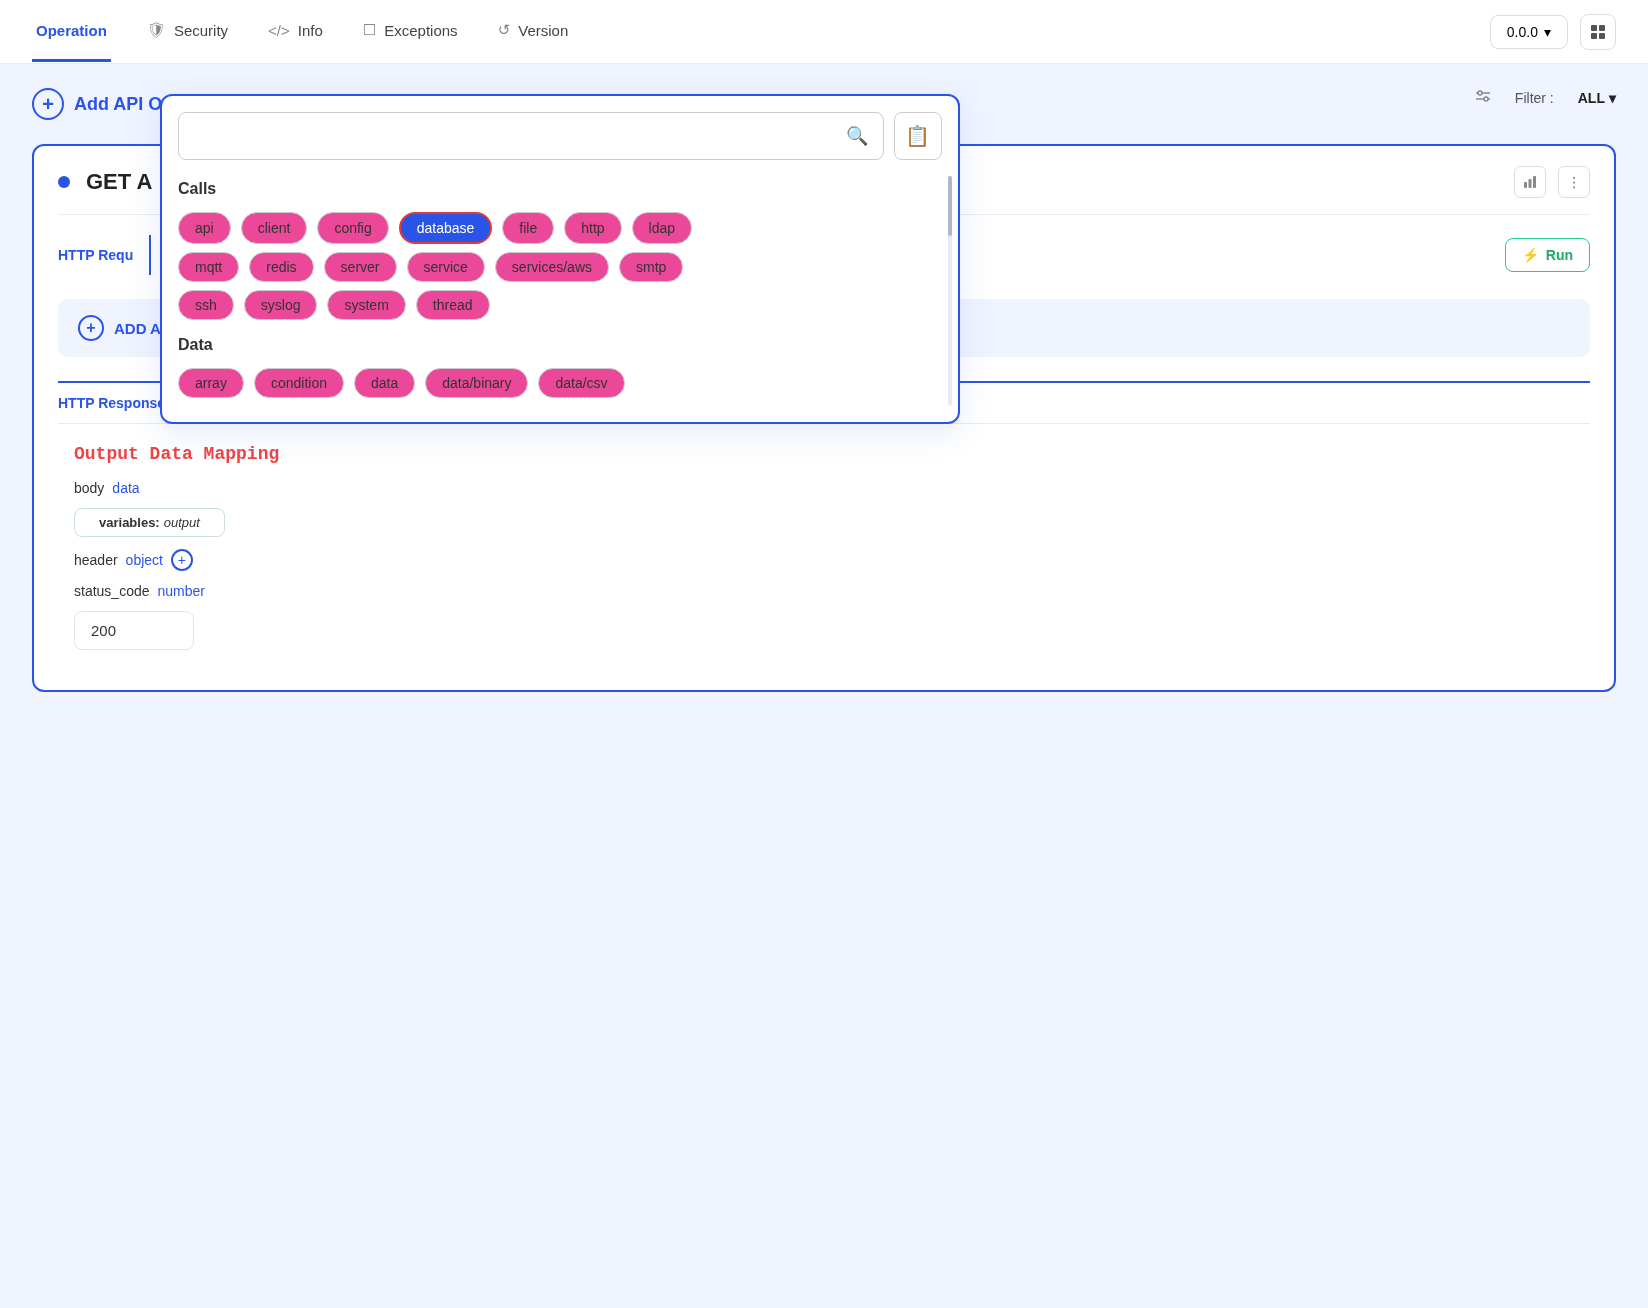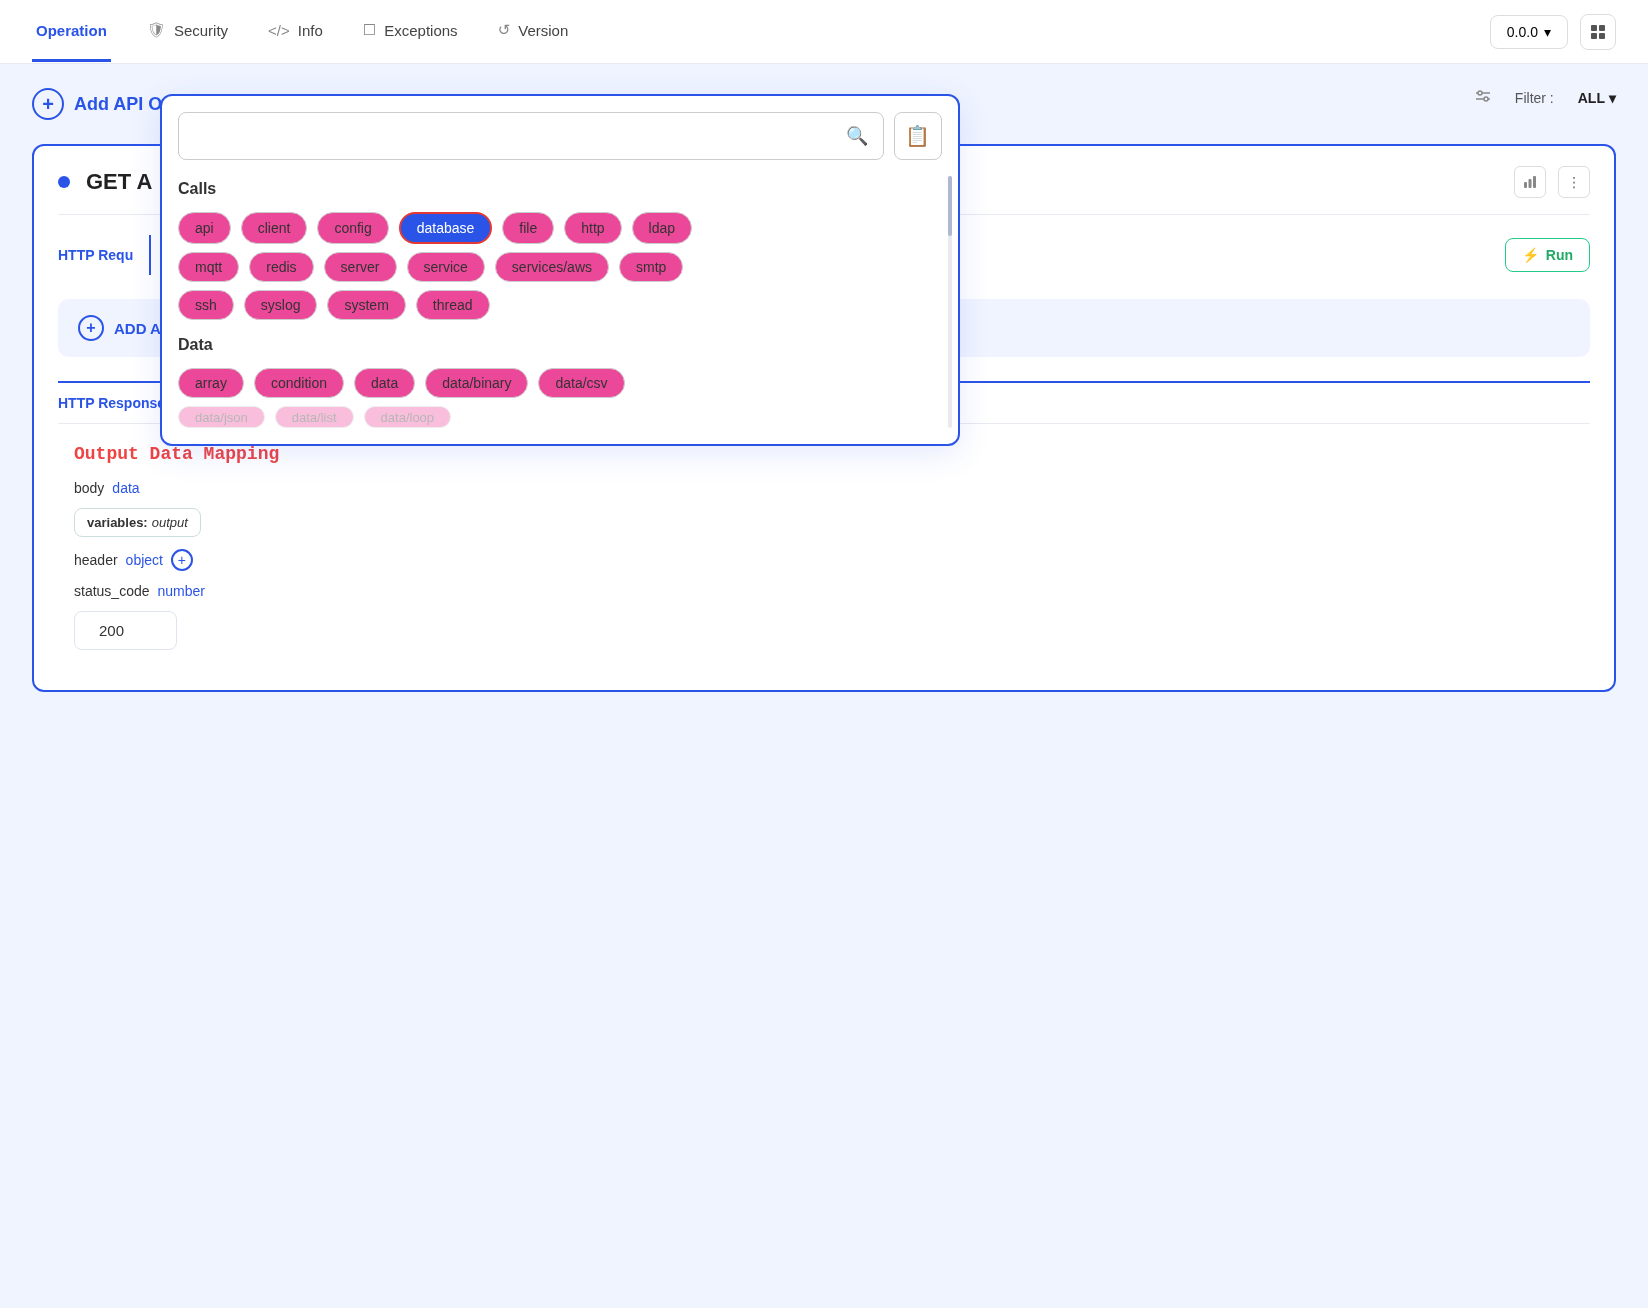--- a/index.html
+++ b/index.html
@@ -258,21 +258,21 @@
       font-weight: 500;
     }
     .mapping-value {
       color: #2a54e8;
       font-weight: 500;
     }
     .variables-box {
       display: inline-flex;
       align-items: center;
       gap: 4px;
-      padding: 6px 12px;
+      padding: 6px 24px;
       background: #fff;
       border: 1px solid #cdd;
       border-radius: 8px;
       font-size: 13px;
       margin-bottom: 12px;
     }
     .variables-label { font-weight: 600; color: #333; }
     .variables-value { font-style: italic; color: #333; }
     .plus-circle-blue {
       width: 22px;
@@ -283,24 +283,24 @@
       align-items: center;
       justify-content: center;
       font-size: 14px;
       color: #2a54e8;
       cursor: pointer;
     }
     .status-code-box {
       background: #fff;
       border: 1px solid #e0e4f0;
       border-radius: 8px;
-      padding: 10px 24px;
+      padding: 10px 16px;
       font-size: 15px;
       color: #333;
-      width: 103px;
+      width: 120px;
       margin-top: 8px;
     }
 
     
     .dropdown-overlay {
       position: absolute;
       top: 30px;
       left: 160px;
       width: 800px;
       background: #fff;
@@ -597,25 +597,20 @@
     <div class="data-section">
       <div class="section-label">Data</div>
       <div class="tags-row">
         <div class="tag-chip">array</div>
         <div class="tag-chip">condition</div>
         <div class="tag-chip">data</div>
         <div class="tag-chip">data/binary</div>
         <div class="tag-chip">data/csv</div>
       </div>
 
-      <div class="partial-row">
-        <div class="tag-chip" style="font-size:13px;opacity:0.7">data/json</div>
-        <div class="tag-chip" style="font-size:13px;opacity:0.7">data/list</div>
-        <div class="tag-chip" style="font-size:13px;opacity:0.7">data/loop</div>
-      </div>
     </div>
 
     <div class="scroll-track">
       <div class="scroll-thumb"></div>
     </div>
   </div>
 
 </div>
 
 </body></html>

